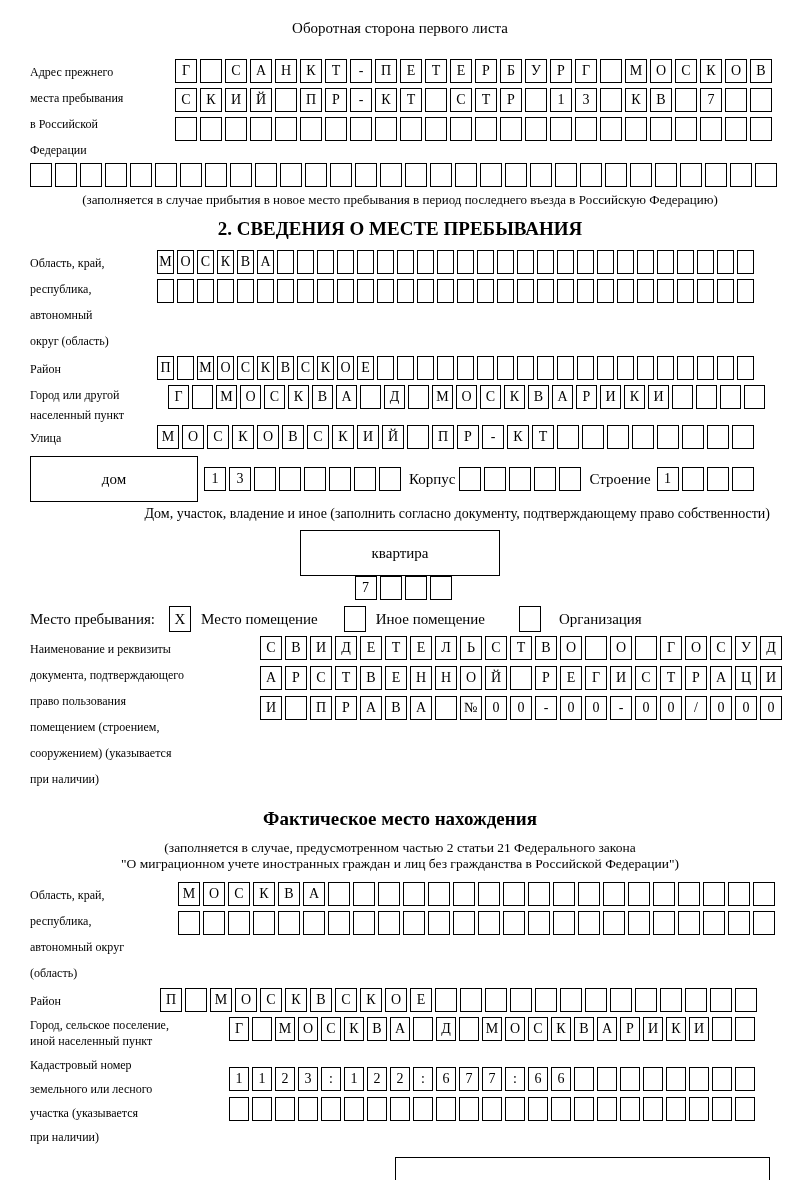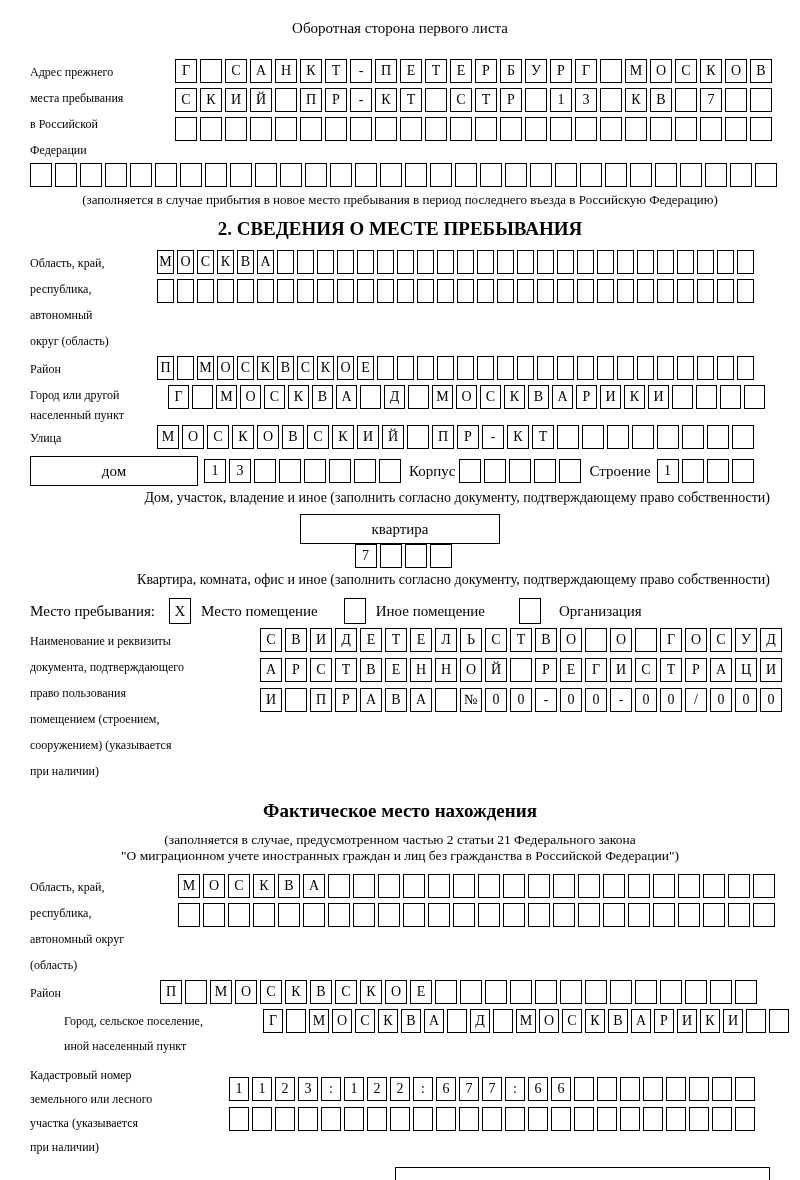--- a/index.html
+++ b/index.html
@@ -12,21 +12,21 @@
   .cell{box-sizing:border-box;border:1.6px solid #000;height:24px;flex:0 0 auto;
         display:flex;align-items:center;justify-content:center;font-size:14px;background:#fff;}
   .cA .cell{width:22px}
   .cB .cell{width:17px}
   .cC .cell{width:21px}
   .cD .cell{width:20px}
   .cBox .cell{width:22px;height:26px;font-size:15px;}
   .cap{font-size:13px;text-align:center;margin:2px 0 6px 0;white-space:pre-line;}
   .cap-left{font-size:14px;text-align:right;margin:0 0 8px 0;}
   .sec-title{font-size:19px;font-weight:bold;text-align:center;margin:10px 0 10px 0;}
-  .box-label{box-sizing:border-box;border:1.6px solid #000;height:30px;display:flex;
+  .box-label{box-sizing:border-box;border:1.6px solid #000;height:46px;display:flex;
              align-items:center;justify-content:center;font-size:15px;background:#fff;flex:0 0 auto;}
   .inline-lbl{font-size:15px;line-height:30px;flex-shrink:0;}
   .stay-row{display:flex;align-items:center;margin:4px 0 2px 0;}
   .stamp-box{box-sizing:border-box;border:1.6px solid #000;width:375px;height:172px;
              margin-left:auto;margin-right:0;margin-top:8px;}
 </style>
 </head>
 <body>
 
 <div class="page">
@@ -358,21 +358,20 @@
 
   <div class="row" style="align-items:center;margin-bottom:4px;flex-direction:column;">
     <div class="box-label" style="width:200px;">квартира</div>
     <div class="cells cA" style="margin:0 0 0 6px;">
         <span class="cell">7</span>
         <span class="cell"></span>
         <span class="cell"></span>
         <span class="cell"></span>
       </div>
   </div>
-  <div class="cap-left">Квартира, комната, офис и иное (заполнить согласно документу, подтверждающему право собственности)</div>
 
   <div class="stay-row">
     <div class="inline-lbl" style="margin-right:14px;">Место пребывания:</div>
     <div class="cells cBox" style="margin:0 10px 0 0;">
         <span class="cell">X</span>
       </div>
     <div class="inline-lbl" style="margin-right:26px;">Место помещение</div>
     <div class="cells cBox" style="margin:0 10px 0 0;">
         <span class="cell"></span>
       </div>
@@ -552,21 +551,21 @@
         <span class="cell"></span>
         <span class="cell"></span>
         <span class="cell"></span>
         <span class="cell"></span>
         <span class="cell"></span>
         <span class="cell"></span>
       </div>
   </div>
 
   <div class="row">
-    <div class="lbl" style="width:199px;line-height:25px;margin-left:34px;">Город, сельское поселение,
+    <div class="lbl" style="width:199px;line-height:16px;">Город, сельское поселение,
 иной населенный пункт</div>
     <div class="cells cD">
         <span class="cell">Г</span>
         <span class="cell"></span>
         <span class="cell">М</span>
         <span class="cell">О</span>
         <span class="cell">С</span>
         <span class="cell">К</span>
         <span class="cell">В</span>
         <span class="cell">А</span>

